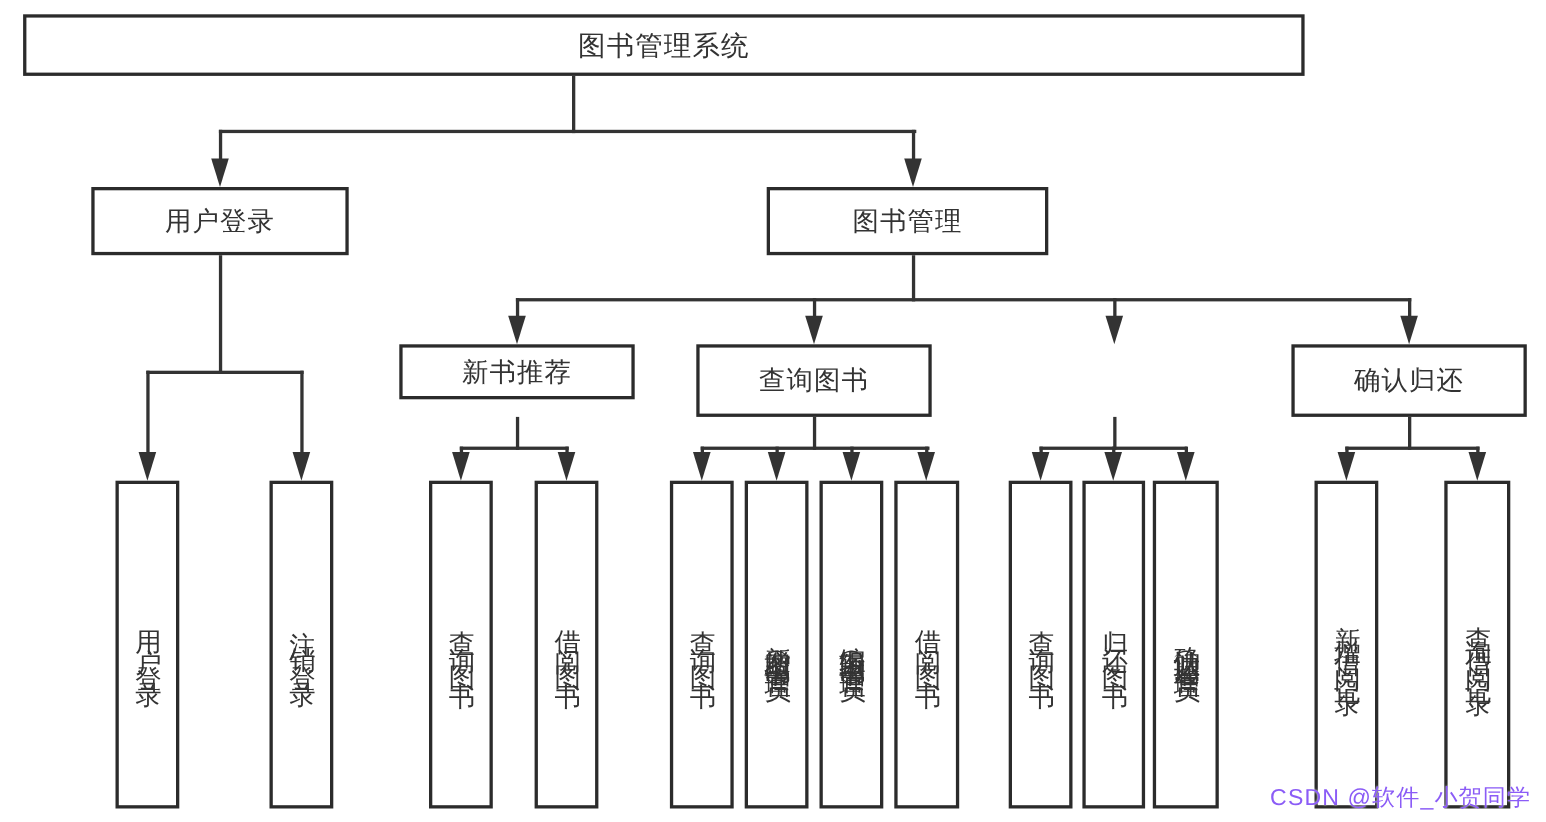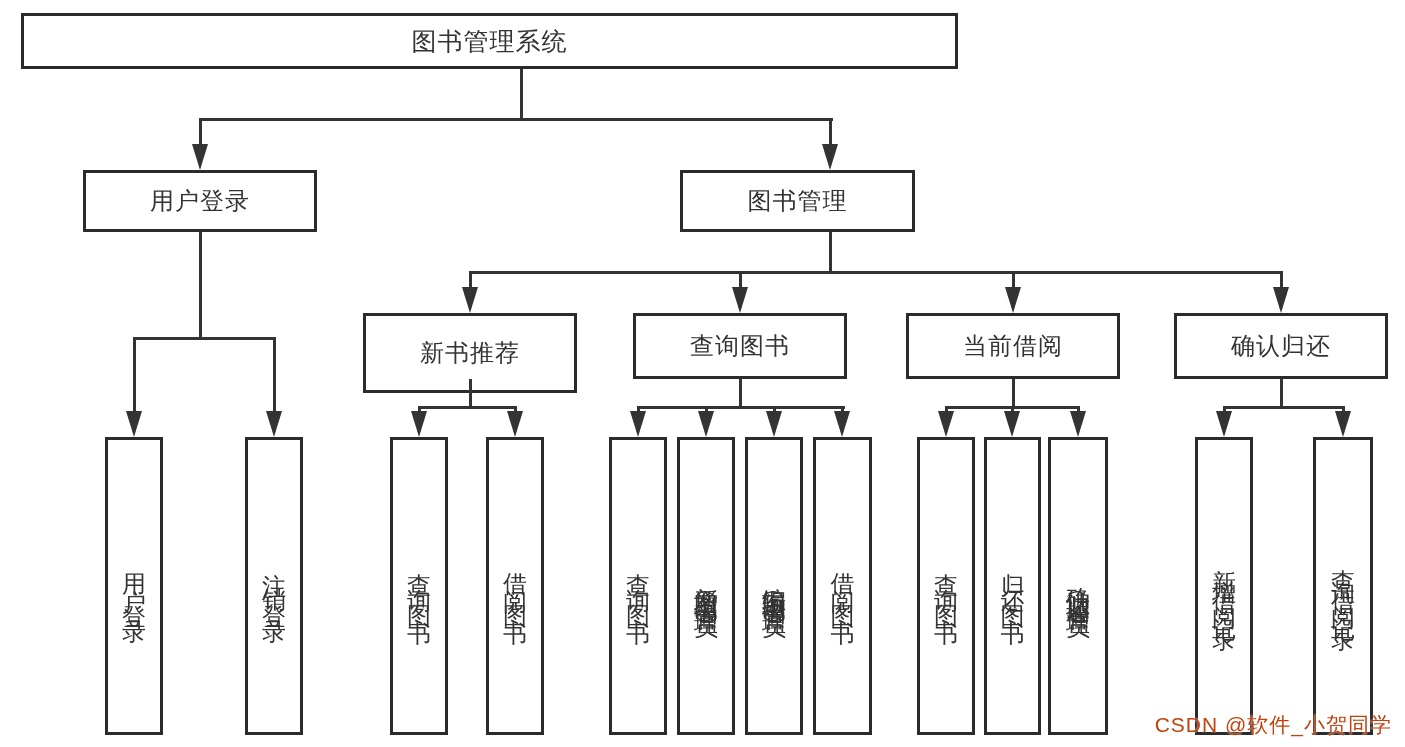--- a/index.html
+++ b/index.html
@@ -38,38 +38,37 @@
   .ar{
     position:absolute;width:0;height:0;
     border-left:8px solid transparent;
     border-right:8px solid transparent;
     border-top:26px solid #333333;
   }
   .watermark{
     position:absolute;
     top:711px;right:13px;
     font-size:21px;
-    color:#c2410c;
+    color:#8b5cf6;
     letter-spacing:1px;
     text-shadow:0 0 2px #ffffff;
   }
 </style>
 </head>
 <body>
 
 <div id="stage">
 
-  <div class="box" style="left:21px;top:13px;width:937px;height:56px;font-size:25px;">图书管理系统</div>
+  <div class="box" style="left:21px;top:13px;width:1165px;height:56px;font-size:25px;">图书管理系统</div>
 
   <div class="box" style="left:83px;top:170px;width:234px;height:62px;">用户登录</div>
-  <div class="box" style="left:680px;top:170px;width:235px;height:62px;">图书管理</div>
+  <div class="box" style="left:697px;top:170px;width:256px;height:62px;">图书管理</div>
 
-  <div class="box" style="left:363px;top:313px;width:214px;height:80px;">新书推荐</div>
+  <div class="box" style="left:363px;top:313px;width:214px;height:50px;">新书推荐</div>
   <div class="box" style="left:633px;top:313px;width:214px;height:66px;">查询图书</div>
-  <div class="box" style="left:906px;top:313px;width:214px;height:66px;">当前借阅</div>
   <div class="box" style="left:1174px;top:313px;width:214px;height:66px;">确认归还</div>
 
   <div class="box leaf ls4" style="left:105px;top:437px;width:58px;height:298px;">用户登录</div>
   <div class="box leaf ls4" style="left:245px;top:437px;width:58px;height:298px;">注销登录</div>
 
   <div class="box leaf ls4" style="left:390px;top:437px;width:58px;height:298px;">查询图书</div>
   <div class="box leaf ls4" style="left:486px;top:437px;width:58px;height:298px;">借阅图书</div>
 
   <div class="box leaf ls4" style="left:609px;top:437px;width:58px;height:298px;">查询图书</div>
   <div class="box leaf ls9" style="left:677px;top:437px;width:58px;height:298px;">新增图书（管理员）</div>

